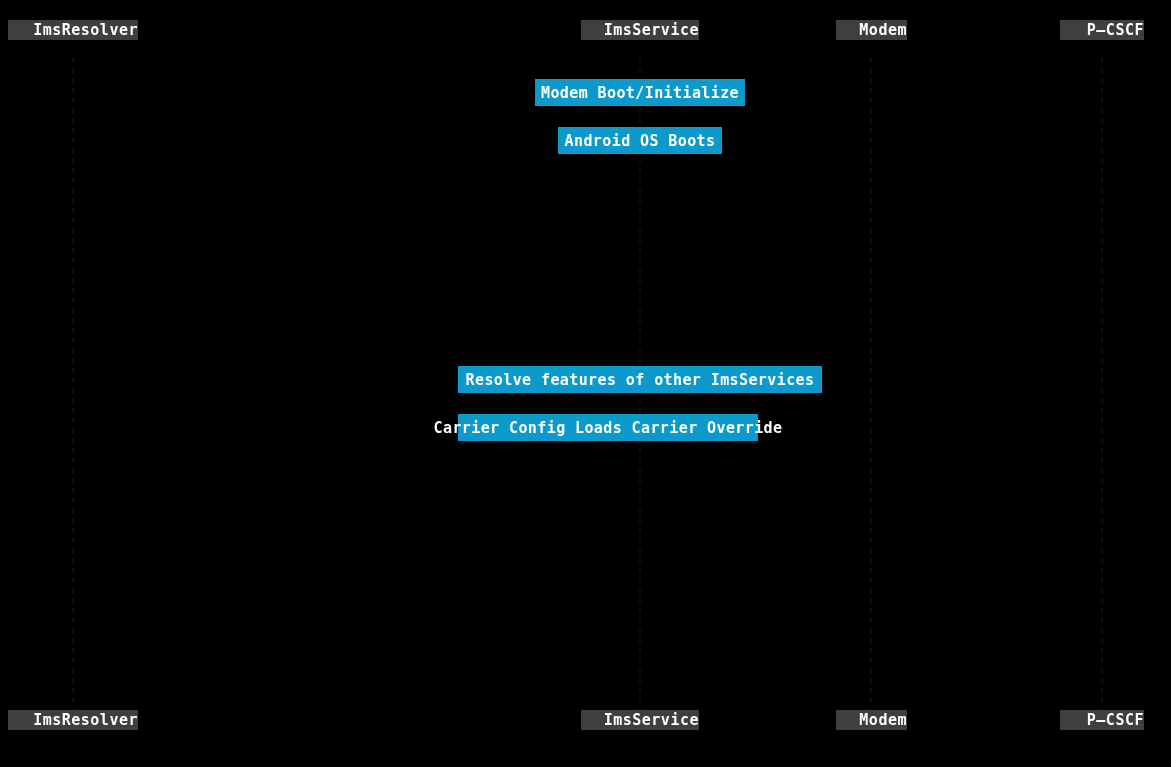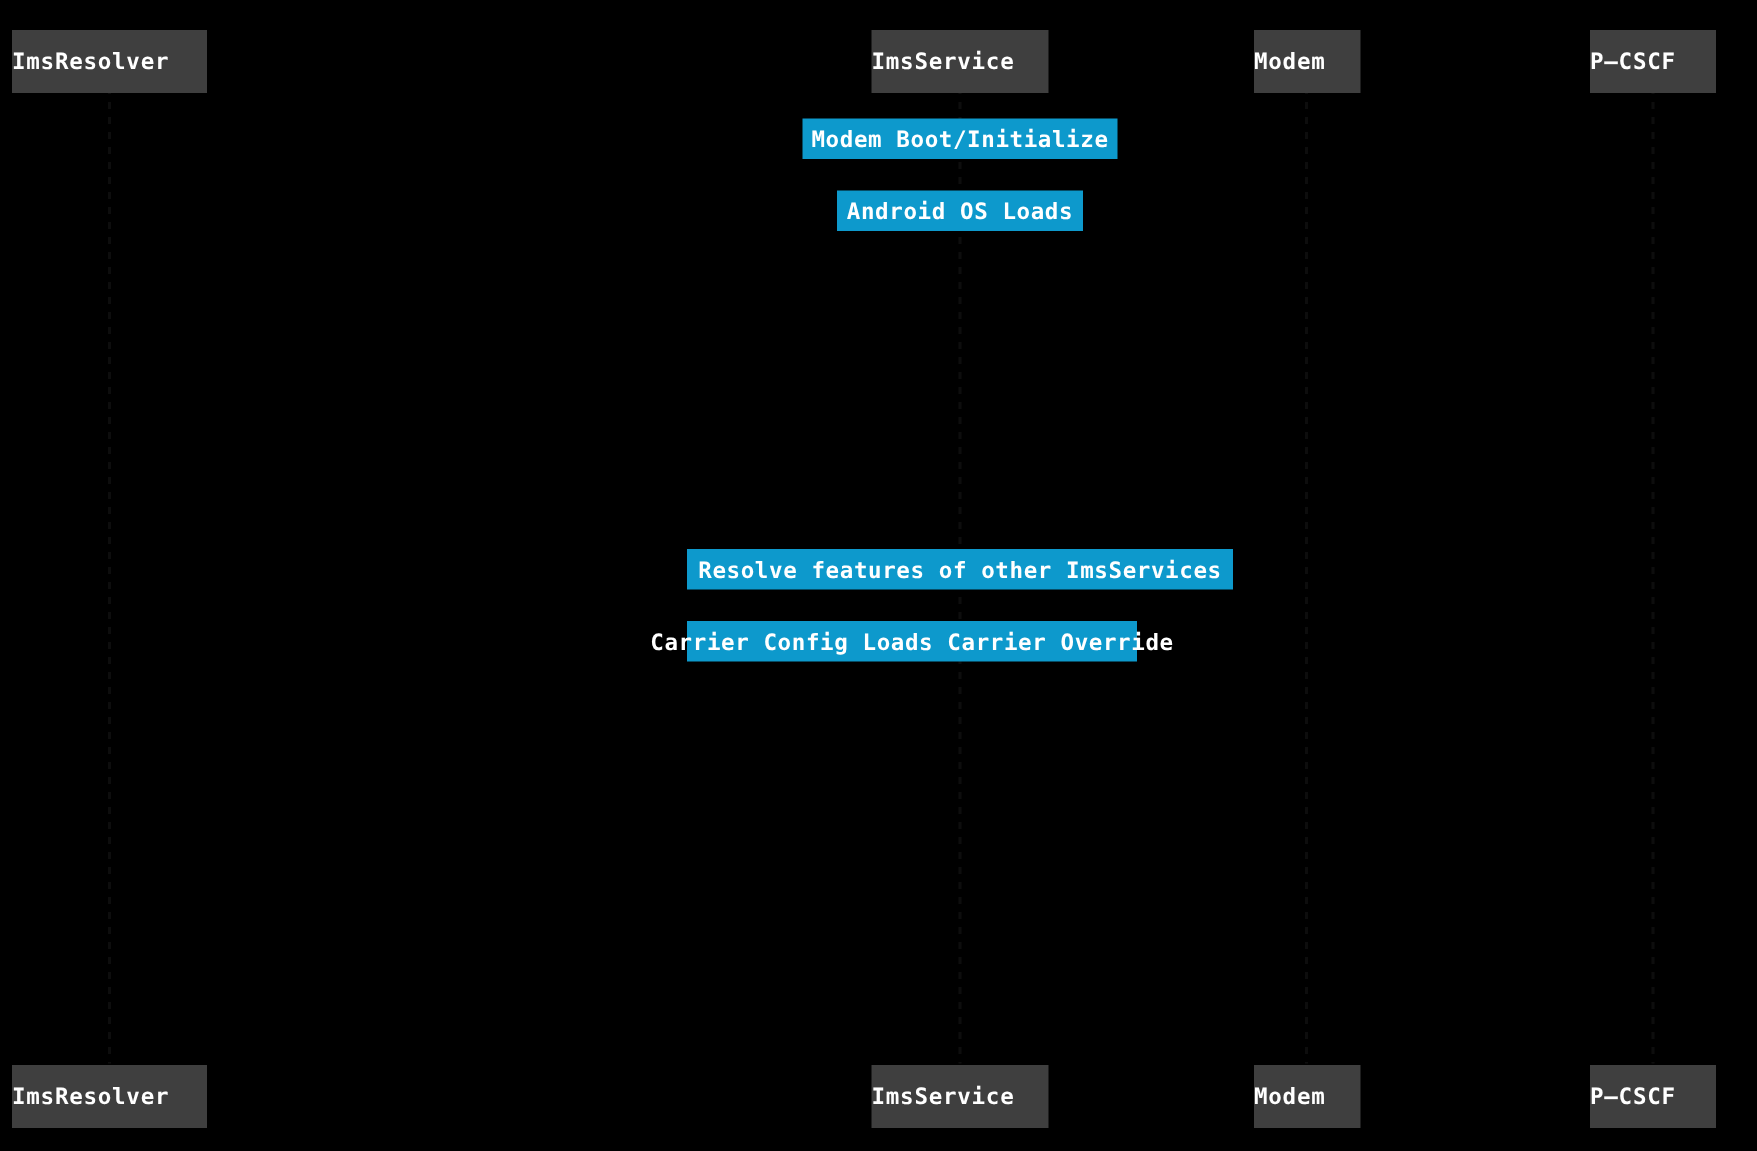--- a/index.html
+++ b/index.html
@@ -39,26 +39,26 @@
       transparent 10px
     );
     background-size: 2px 10px;
     background-repeat: repeat-y;
     pointer-events: none;
   }
 
   
   .participant {
     position: absolute;
-    height: 42px;
+    height: 20px;
     background: #3f3f3f;
     color: #ffffff;
     display: flex;
     align-items: center;
-    justify-content: flex-start;
+    justify-content: flex-end;
     font-family: "DejaVu Sans Mono", "Liberation Mono", monospace;
     font-size: 15px;
     font-weight: bold;
     letter-spacing: 0.5px;
     white-space: nowrap;
     box-sizing: border-box;
   }
 
   
   .note {
@@ -102,21 +102,21 @@
 
   <div class="participant" style="left:1060px; top:20px; width:84px;">
     <span>P–CSCF</span>
   </div>
 
   <div class="note" style="left:535px; top:79px; width:210px;">
     <span>Modem Boot/Initialize</span>
   </div>
 
   <div class="note" style="left:558px; top:127px; width:164px;">
-    <span>Android OS Loads</span>
+    <span>Android OS Boots</span>
   </div>
 
   <div class="note" style="left:458px; top:366px; width:364px;">
     <span>Resolve features of other ImsServices</span>
   </div>
 
   <div class="note" style="left:458px; top:414px; width:300px;">
     <span>Carrier Config Loads Carrier Override</span>
   </div>
 

